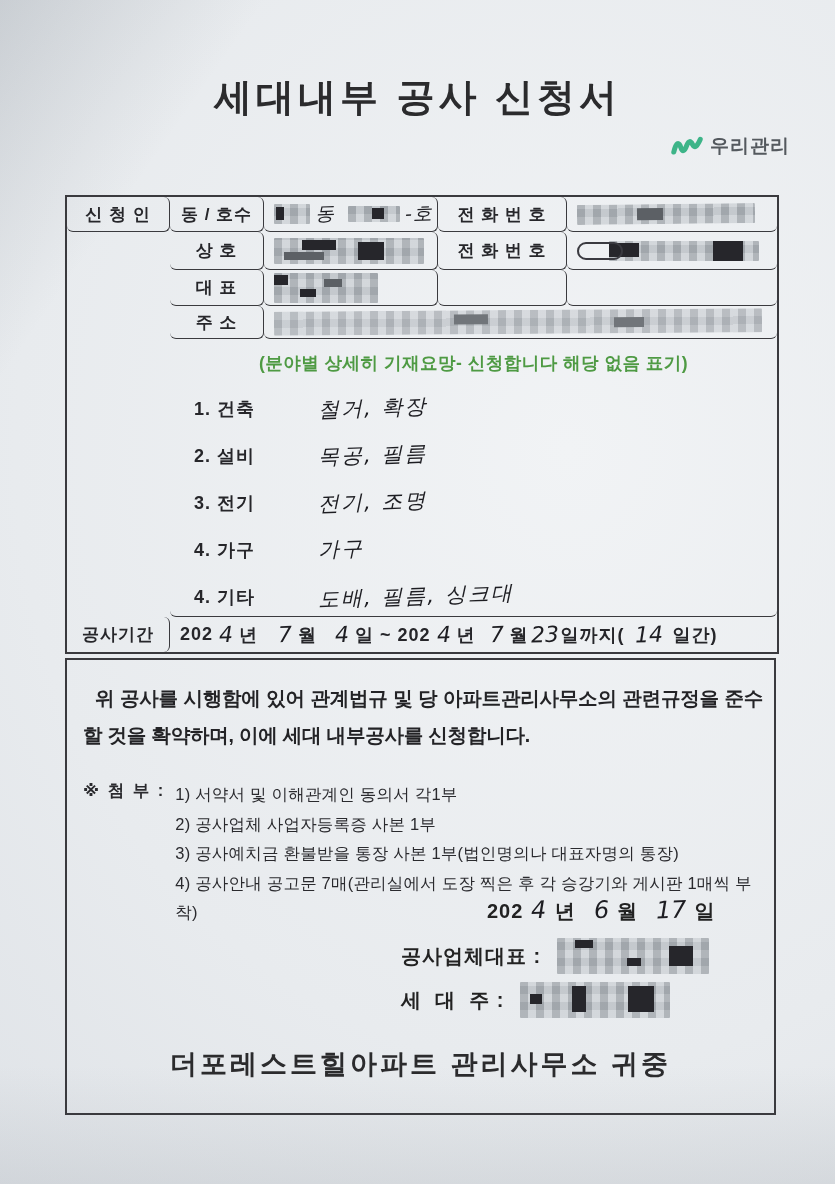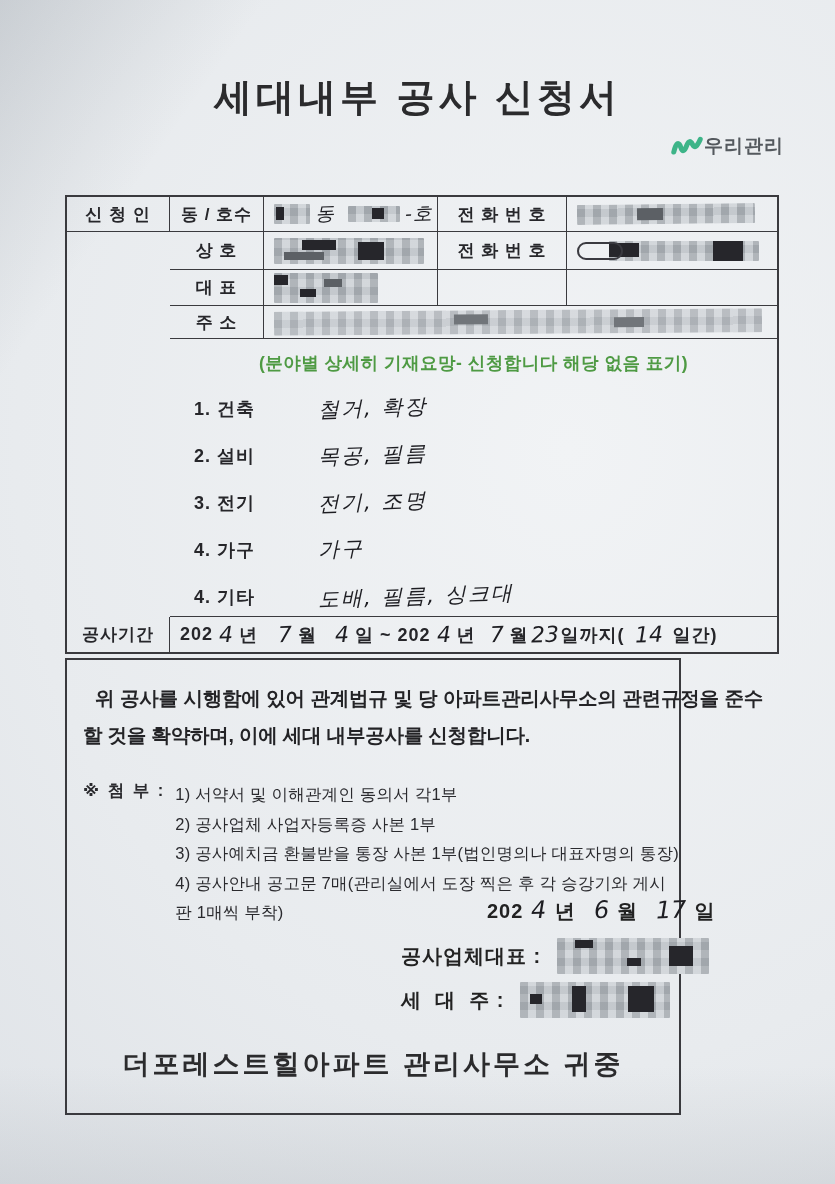--- a/index.html
+++ b/index.html
@@ -12,36 +12,36 @@
       linear-gradient(125deg, rgba(96,106,116,.20) 0%, rgba(96,106,116,0) 16%),
       linear-gradient(0deg, rgba(120,128,136,.14) 0%, rgba(120,128,136,0) 10%),
       radial-gradient(120% 95% at 68% 38%, #f1f3f5 0%, #e8ebee 55%, #dce0e5 100%);
   }
 
   
   .title {
     position:absolute; top:72px; left:0; width:100%;
     text-align:center; font-size:38px; font-weight:800; letter-spacing:4px; color:#2b2b2d;
   }
-  .logo { position:absolute; top:133px; left:670px; display:flex; align-items:center; }
+  .logo { position:absolute; top:133px; left:670px; display:flex; align-items:center; gap:6px; }
   .logo svg { display:block; }
   .logo-text { font-size:19px; font-weight:700; color:#54595e; letter-spacing:1px; }
 
   
   .main-table {
     position:absolute; left:65px; top:195px;
     display:grid;
     grid-template-columns:103px 94px 174px 129px 210px;
     grid-template-rows:35px 38px 36px 33px 278px 35px;
     border:2px solid #3a3a3e;
   }
   .cell {
     border-right:1.5px solid #3a3a3e; border-bottom:1.5px solid #3a3a3e;
     display:flex; align-items:center; justify-content:center;
-    font-size:17px; font-weight:700; color:#26262a; letter-spacing:1px;
+    font-size:17px; font-weight:700; color:#26262a; letter-spacing:1px;border-radius:6px;
   }
   .cell.last-col { border-right:none; }
   .cell.last-row { border-bottom:none; }
   .cell.value { justify-content:flex-start; padding-left:10px; font-weight:400; }
 
   
   .hw {
     font-family:"DejaVu Sans",sans-serif; font-style:italic; font-weight:500;
     color:#1d1d22; display:inline-block; transform:rotate(-2deg);
   }
@@ -62,21 +62,21 @@
   .detail-item { display:flex; align-items:baseline; margin:19px 0 0 24px; }
   .detail-item .dlabel { font-size:18px; font-weight:700; letter-spacing:1px; width:96px; }
   .detail-item .hw { font-size:21px; margin-left:28px; letter-spacing:2px; }
 
   
   .period-body { padding-left:26px; letter-spacing:0; }
   .period-body .pt { font-size:18px; font-weight:700; letter-spacing:1px; }
   .period-body .hw { font-size:22px; margin:0 6px; }
 
   
-  .lower-box { position:absolute; left:65px; top:658px; width:616px; height:457px; border:2px solid #3a3a3e; }
+  .lower-box { position:absolute; left:65px; top:658px; width:711px; height:457px; border:2px solid #3a3a3e; }
   .pledge {
     position:absolute; left:16px; top:20px; width:680px;
     font-size:19.5px; font-weight:700; line-height:37px; color:#232326;
     text-align:justify; text-indent:12px; letter-spacing:-0.2px;
   }
   .attach { position:absolute; left:16px; top:120px; display:flex; font-size:16.5px; color:#2a2a2e; }
   .attach-label { font-weight:700; letter-spacing:2px; white-space:nowrap; margin-right:10px; }
   .attach-list div { line-height:29.5px; letter-spacing:0.2px; }
 
   .sig-date { position:absolute; left:420px; top:236px; display:flex; align-items:baseline; }

